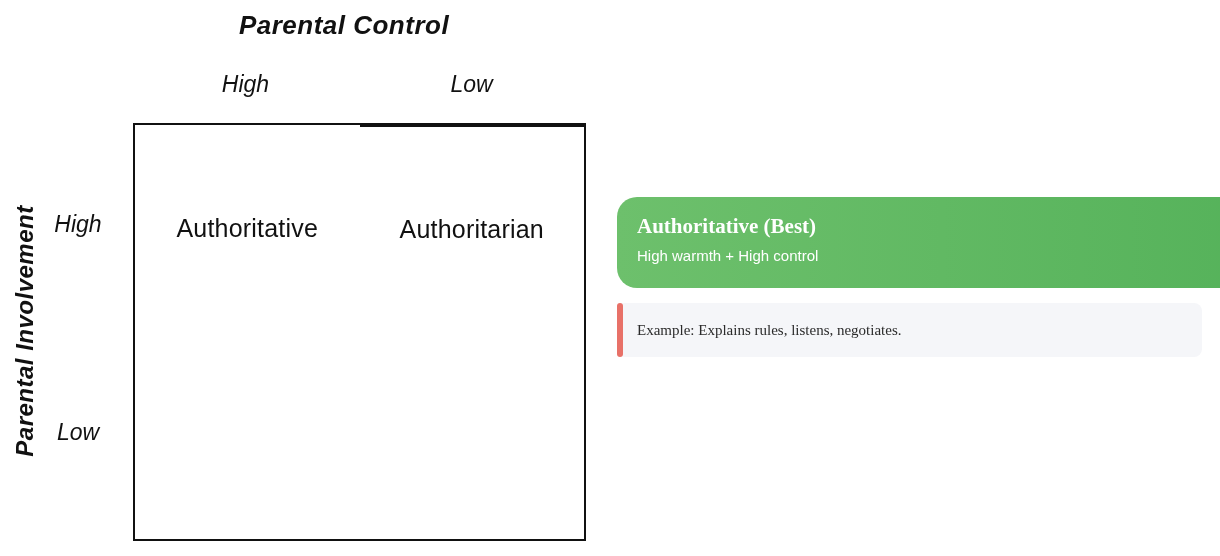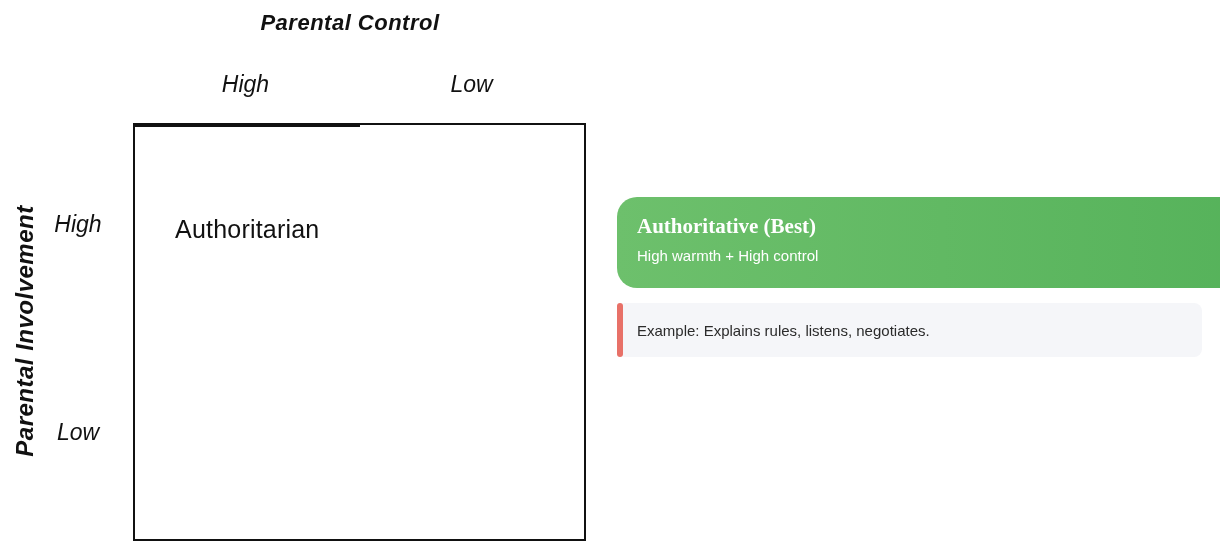--- a/index.html
+++ b/index.html
@@ -19,23 +19,23 @@
     height: 556px;
     background: #ffffff;
     font-family: "Liberation Sans", sans-serif;
     color: var(--text);
     overflow: hidden;
   }
 
   
   .matrix-title {
     position: absolute;
-    left: 124px; top: 10px; width: 452px;
+    left: 118px; top: 10px; width: 452px;
     text-align: center;
-    font-size: 22px; font-weight: bold; font-style: italic;
+    font-size: 26px; font-weight: bold; font-style: italic;
     letter-spacing: 0.5px;
   }
   .col-label {
     position: absolute;
     top: 71px;
     text-align: center;
     font-size: 23px; font-style: italic;
   }
   .col-label.high { left: 133px; width: 225px; }
   .col-label.low  { left: 358px; width: 227px; }
@@ -102,20 +102,21 @@
 
   .example-card {
     position: absolute;
     left: 617px; top: 303px;
     width: 585px; height: 54px;
     background: var(--example-bg);
     border-radius: 8px;
     display: flex;
     align-items: center;
     padding-left: 20px;
+    font-family: Liberation Serif, serif;
   }
   .example-accent {
     position: absolute;
     left: 0; top: 0;
     width: 6px; height: 100%;
     background: var(--example-accent);
     border-radius: 3px;
   }
   .example-text {
     font-size: 15px;
@@ -130,20 +131,21 @@
   <div class="matrix-title">Parental Control</div>
 
   <div class="col-label high">High</div>
   <div class="col-label low">Low</div>
 
   <div class="y-axis-title">Parental Involvement</div>
   <div class="row-label high">High</div>
   <div class="row-label low">Low</div>
 
   <div class="grid">
+    <div class="cell col1 row1">Authoritative</div>
     <div class="cell col1 row2">Authoritarian</div>
   </div>
 
   <div class="highlight-card">
     <div class="card-title">Authoritative (Best)</div>
     <div class="card-subtitle">High warmth + High control</div>
   </div>
 
   <div class="example-card">
     <div class="example-accent"></div>

